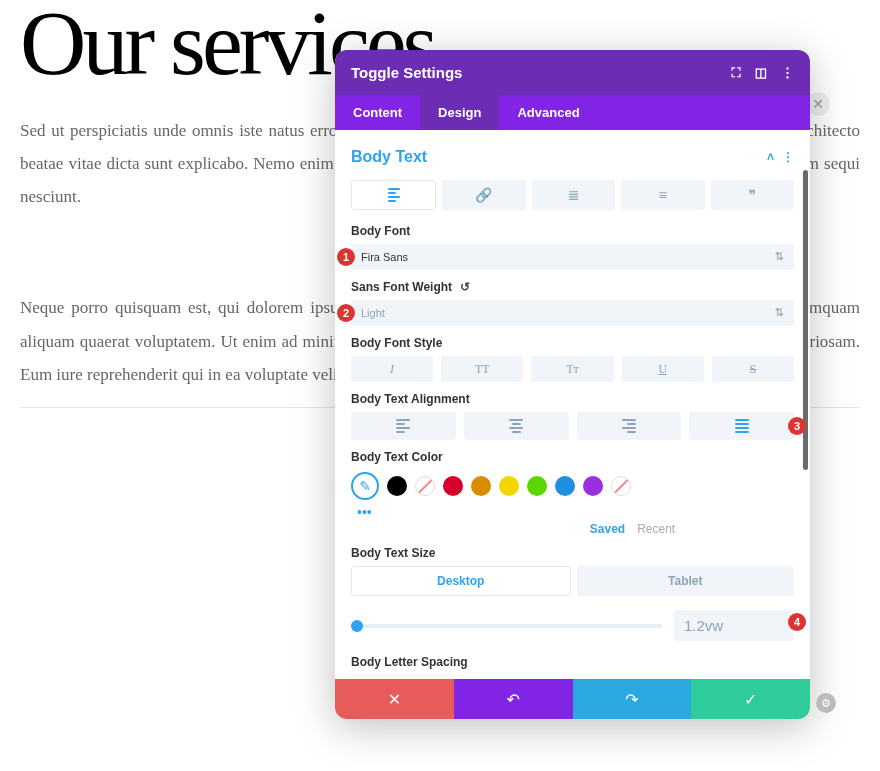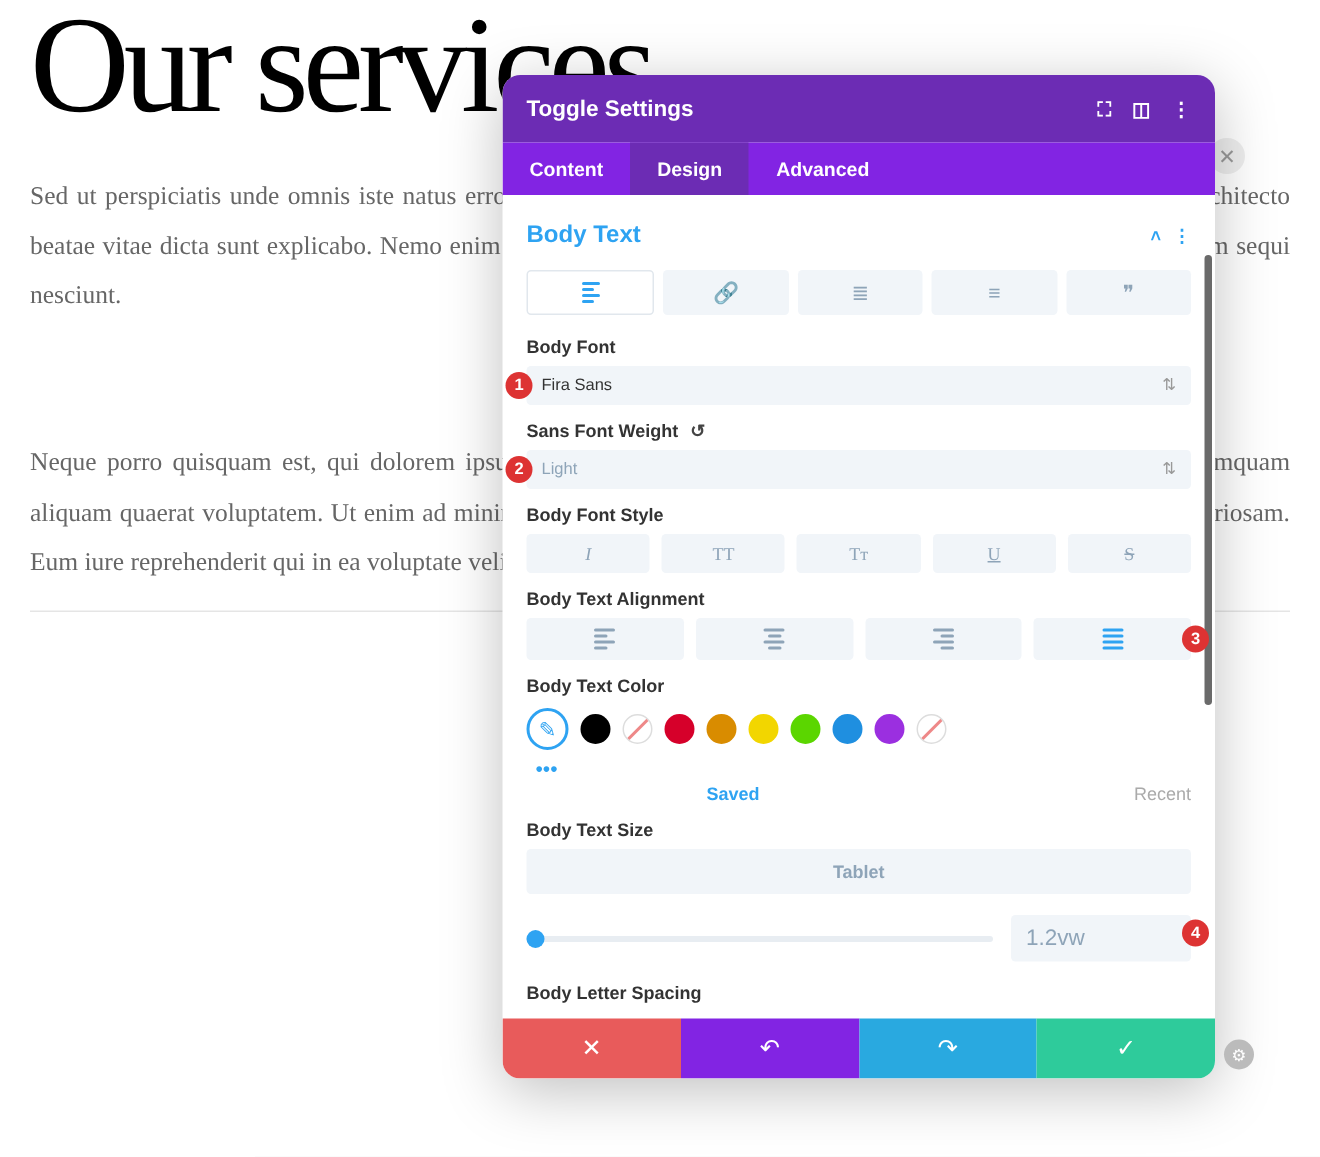--- a/index.html
+++ b/index.html
@@ -38,21 +38,21 @@
 .align-row{display:flex;gap:8px;margin-bottom:10px;position:relative}
 .align-btn{flex:1;height:28px;background:#f1f5f9;border-radius:3px;display:flex;align-items:center;justify-content:center;color:#8ea4b8;font-size:14px}
 .align-btn.active{color:#2ea3f2}
 .align-badge{position:absolute;right:-12px;top:5px;width:18px;height:18px;background:#d33;color:#fff;border-radius:50%;font-size:11px;font-weight:700;display:flex;align-items:center;justify-content:center}
 .color-row{display:flex;align-items:center;gap:8px;margin:8px 0 4px 0}
 .picker{width:28px;height:28px;border:2px solid #2ea3f2;border-radius:50%;display:flex;align-items:center;justify-content:center;color:#2ea3f2;font-size:14px}
 .swatch{width:20px;height:20px;border-radius:50%}
 .swatch.outline{border:1px solid #ddd;position:relative;overflow:hidden}
 .swatch.outline::after{content:"";position:absolute;width:140%;height:2px;background:#e88;top:50%;left:-20%;transform:rotate(-45deg)}
 .more-dots{color:#2ea3f2;font-size:14px;margin:2px 0 0 6px}
-.saved-recent{display:flex;gap:12px;font-size:12px;justify-content:space-between;margin:2px 0 10px 120px}
+.saved-recent{display:flex;gap:12px;font-size:12px;justify-content:center;margin:2px 0 10px 120px}
 .saved-recent .sv{color:#2ea3f2;font-weight:600}
 .saved-recent .rc{color:#aaa}
 .device-tabs{display:flex;gap:6px;margin-bottom:14px}
 .device-tab{flex:1;height:30px;background:#f1f5f9;border-radius:3px;display:flex;align-items:center;justify-content:center;color:#8ea4b8;font-size:12px;font-weight:600}
 .device-tab.active{background:#fff;border:1px solid #e1e7ed;color:#2ea3f2}
 .slider-row{display:flex;align-items:center;gap:12px;margin-bottom:14px;position:relative}
 .slider-track{flex:1;height:4px;background:#e8edf2;border-radius:2px;position:relative}
 .slider-thumb{position:absolute;width:12px;height:12px;background:#2ea3f2;border-radius:50%;top:-4px}
 .slider-val{width:120px;background:#f1f5f9;border-radius:3px;padding:7px 10px;font-size:15px;color:#8ea4b8}
 .slider-badge{position:absolute;right:-12px;top:3px;width:18px;height:18px;background:#d33;color:#fff;border-radius:50%;font-size:11px;font-weight:700;display:flex;align-items:center;justify-content:center}
@@ -196,20 +196,21 @@
       <div class="swatch outline" style="background:#fff"></div>
     </div>
     <div class="more-dots">•••</div>
     <div class="saved-recent">
       <span class="sv">Saved</span>
       <span class="rc">Recent</span>
     </div>
 
     <div class="field-label">Body Text Size</div>
     <div class="device-tabs">
+      <div class="device-tab active">Desktop</div>
       <div class="device-tab">Tablet</div>
     </div>
     <div class="slider-row">
       <div class="slider-track">
           <div class="slider-thumb" style="left:0"></div>
         </div>
       <div class="slider-val">1.2vw</div>
       <div class="slider-badge">4</div>
     </div>
 

